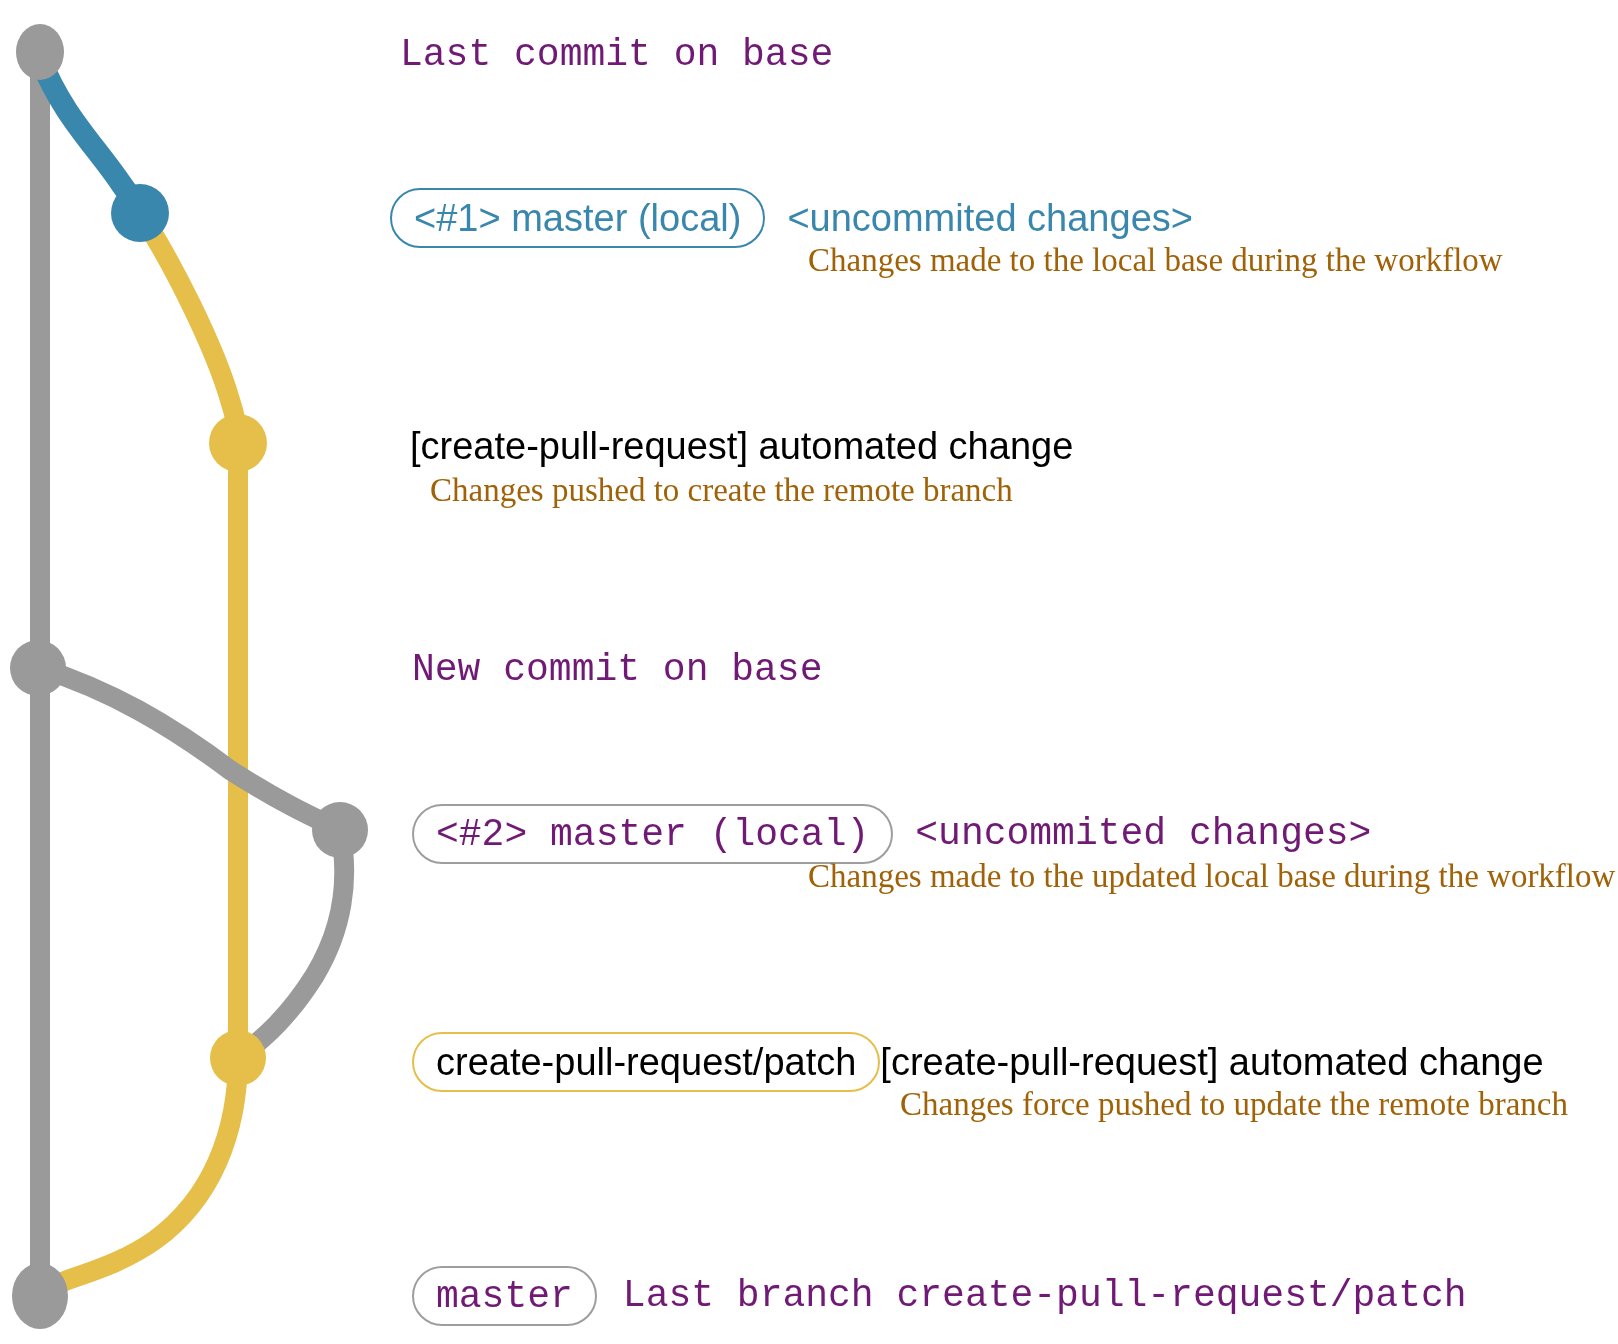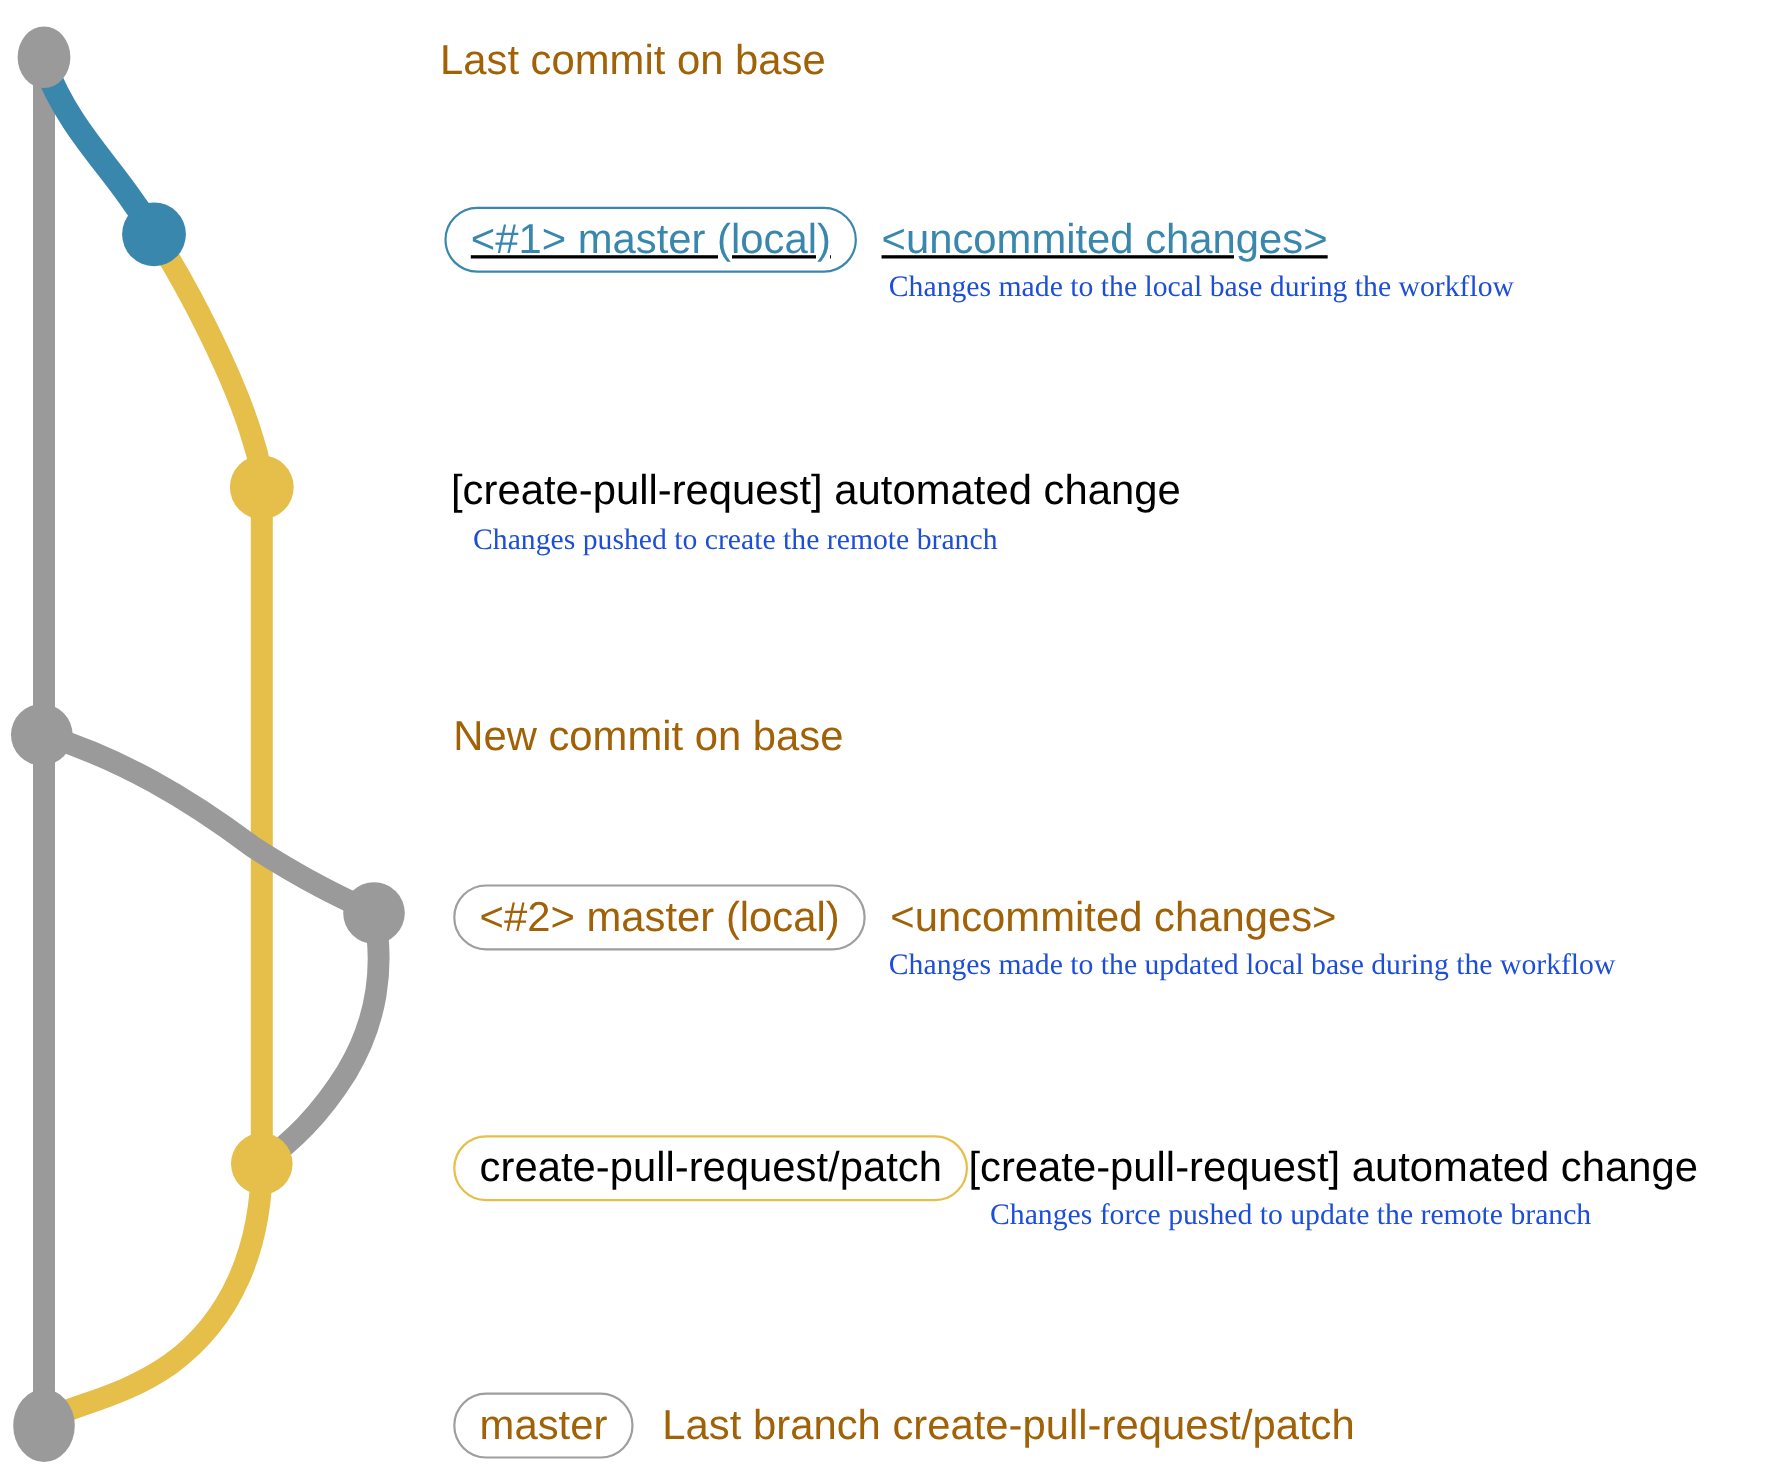--- a/index.html
+++ b/index.html
@@ -19,24 +19,24 @@
     border:2.5px solid;
     border-radius:30px;
     font-size:38px;
     white-space:nowrap;
     background:#fff;
     box-sizing:border-box;
   }
   .lbl{font-size:38px;line-height:60px;white-space:nowrap;}
   .desc{
     font-family:"Liberation Serif", serif;
-    font-size:27px;line-height:40px;
-    color:#1d4ed8;white-space:nowrap;text-align:center;
+    font-size:33px;line-height:40px;
+    color:#a16207;white-space:nowrap;text-align:center;
   }
-  .c-gray{color:#a16207;border-color:#9e9e9e;}
+  .c-gray{color:#701a75;border-color:#9e9e9e;font-family:Liberation Mono, monospace;}
   .c-blue{color:#3a87ad;border-color:#3a87ad;}
   .c-yellow{color:#000000;border-color:#e5bf4a;}
 </style>
 </head>
 <body>
 
 <div id="canvas">
 
   <svg id="graph-svg" width="1618" height="1344" viewBox="0 0 1618 1344">
 
@@ -55,21 +55,21 @@
     <circle cx="140" cy="213" r="29" fill="#3a87ad"></circle>
     <circle cx="238" cy="443" r="29" fill="#e5bf4a"></circle>
     <circle cx="38" cy="668" r="28" fill="#9a9a9a"></circle>
     <circle cx="340" cy="830" r="28" fill="#9a9a9a"></circle>
     <circle cx="238" cy="1058" r="28" fill="#e5bf4a"></circle>
     <ellipse cx="40" cy="1296" rx="28" ry="33" fill="#9a9a9a"></ellipse>
   </svg>
 
   <div class="abs lbl c-gray" style="left:400px;top:25px;">Last commit on base</div>
 
-  <div class="abs row" style="left:404px;top:188px;gap:22px;text-decoration:underline;">
+  <div class="abs row" style="left:390px;top:188px;gap:22px;">
     <div class="badge c-blue">&lt;#1&gt; master (local)</div>
     <div class="lbl c-blue">&lt;uncommited changes&gt;</div>
   </div>
   <div class="abs desc" style="left:808px;top:240px;">Changes made to the local base during the workflow</div>
 
   <div class="abs lbl c-yellow" style="left:410px;top:416px;">[create-pull-request] automated change</div>
   <div class="abs lbl c-gray" style="left:412px;top:640px;">New commit on base</div>
 
   <div class="abs desc" style="left:430px;top:470px;">Changes pushed to create the remote branch</div>
 

